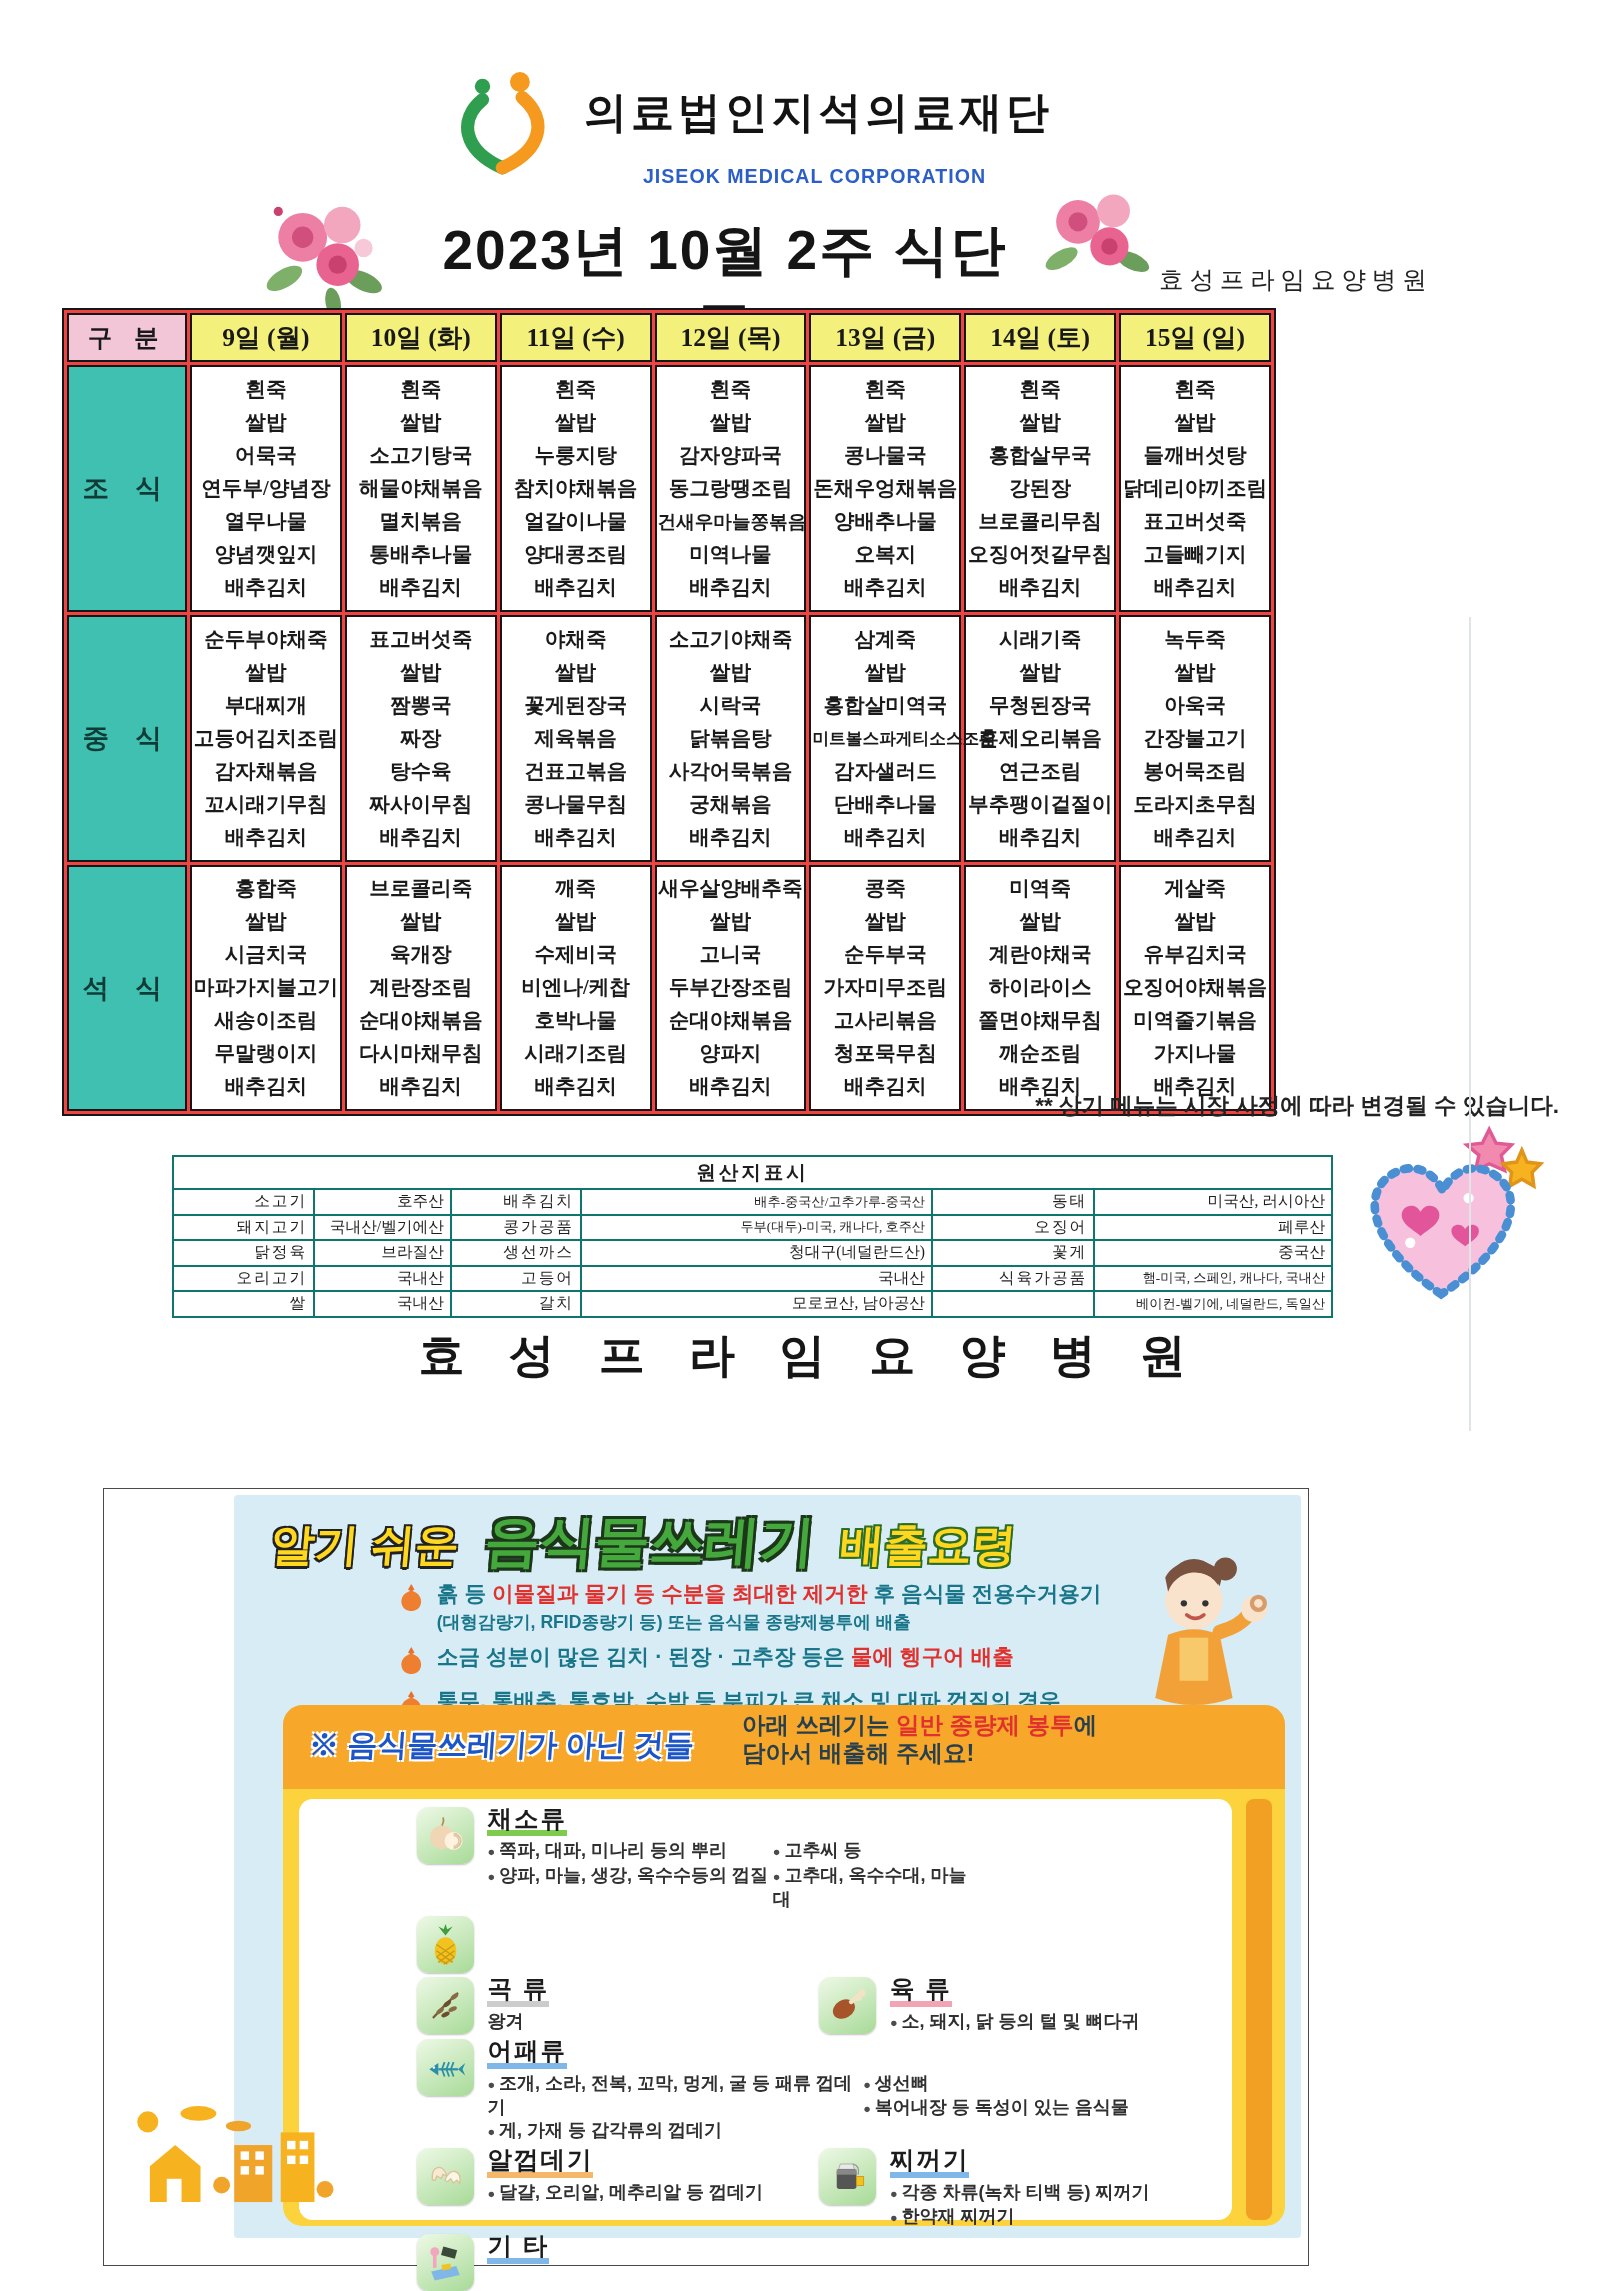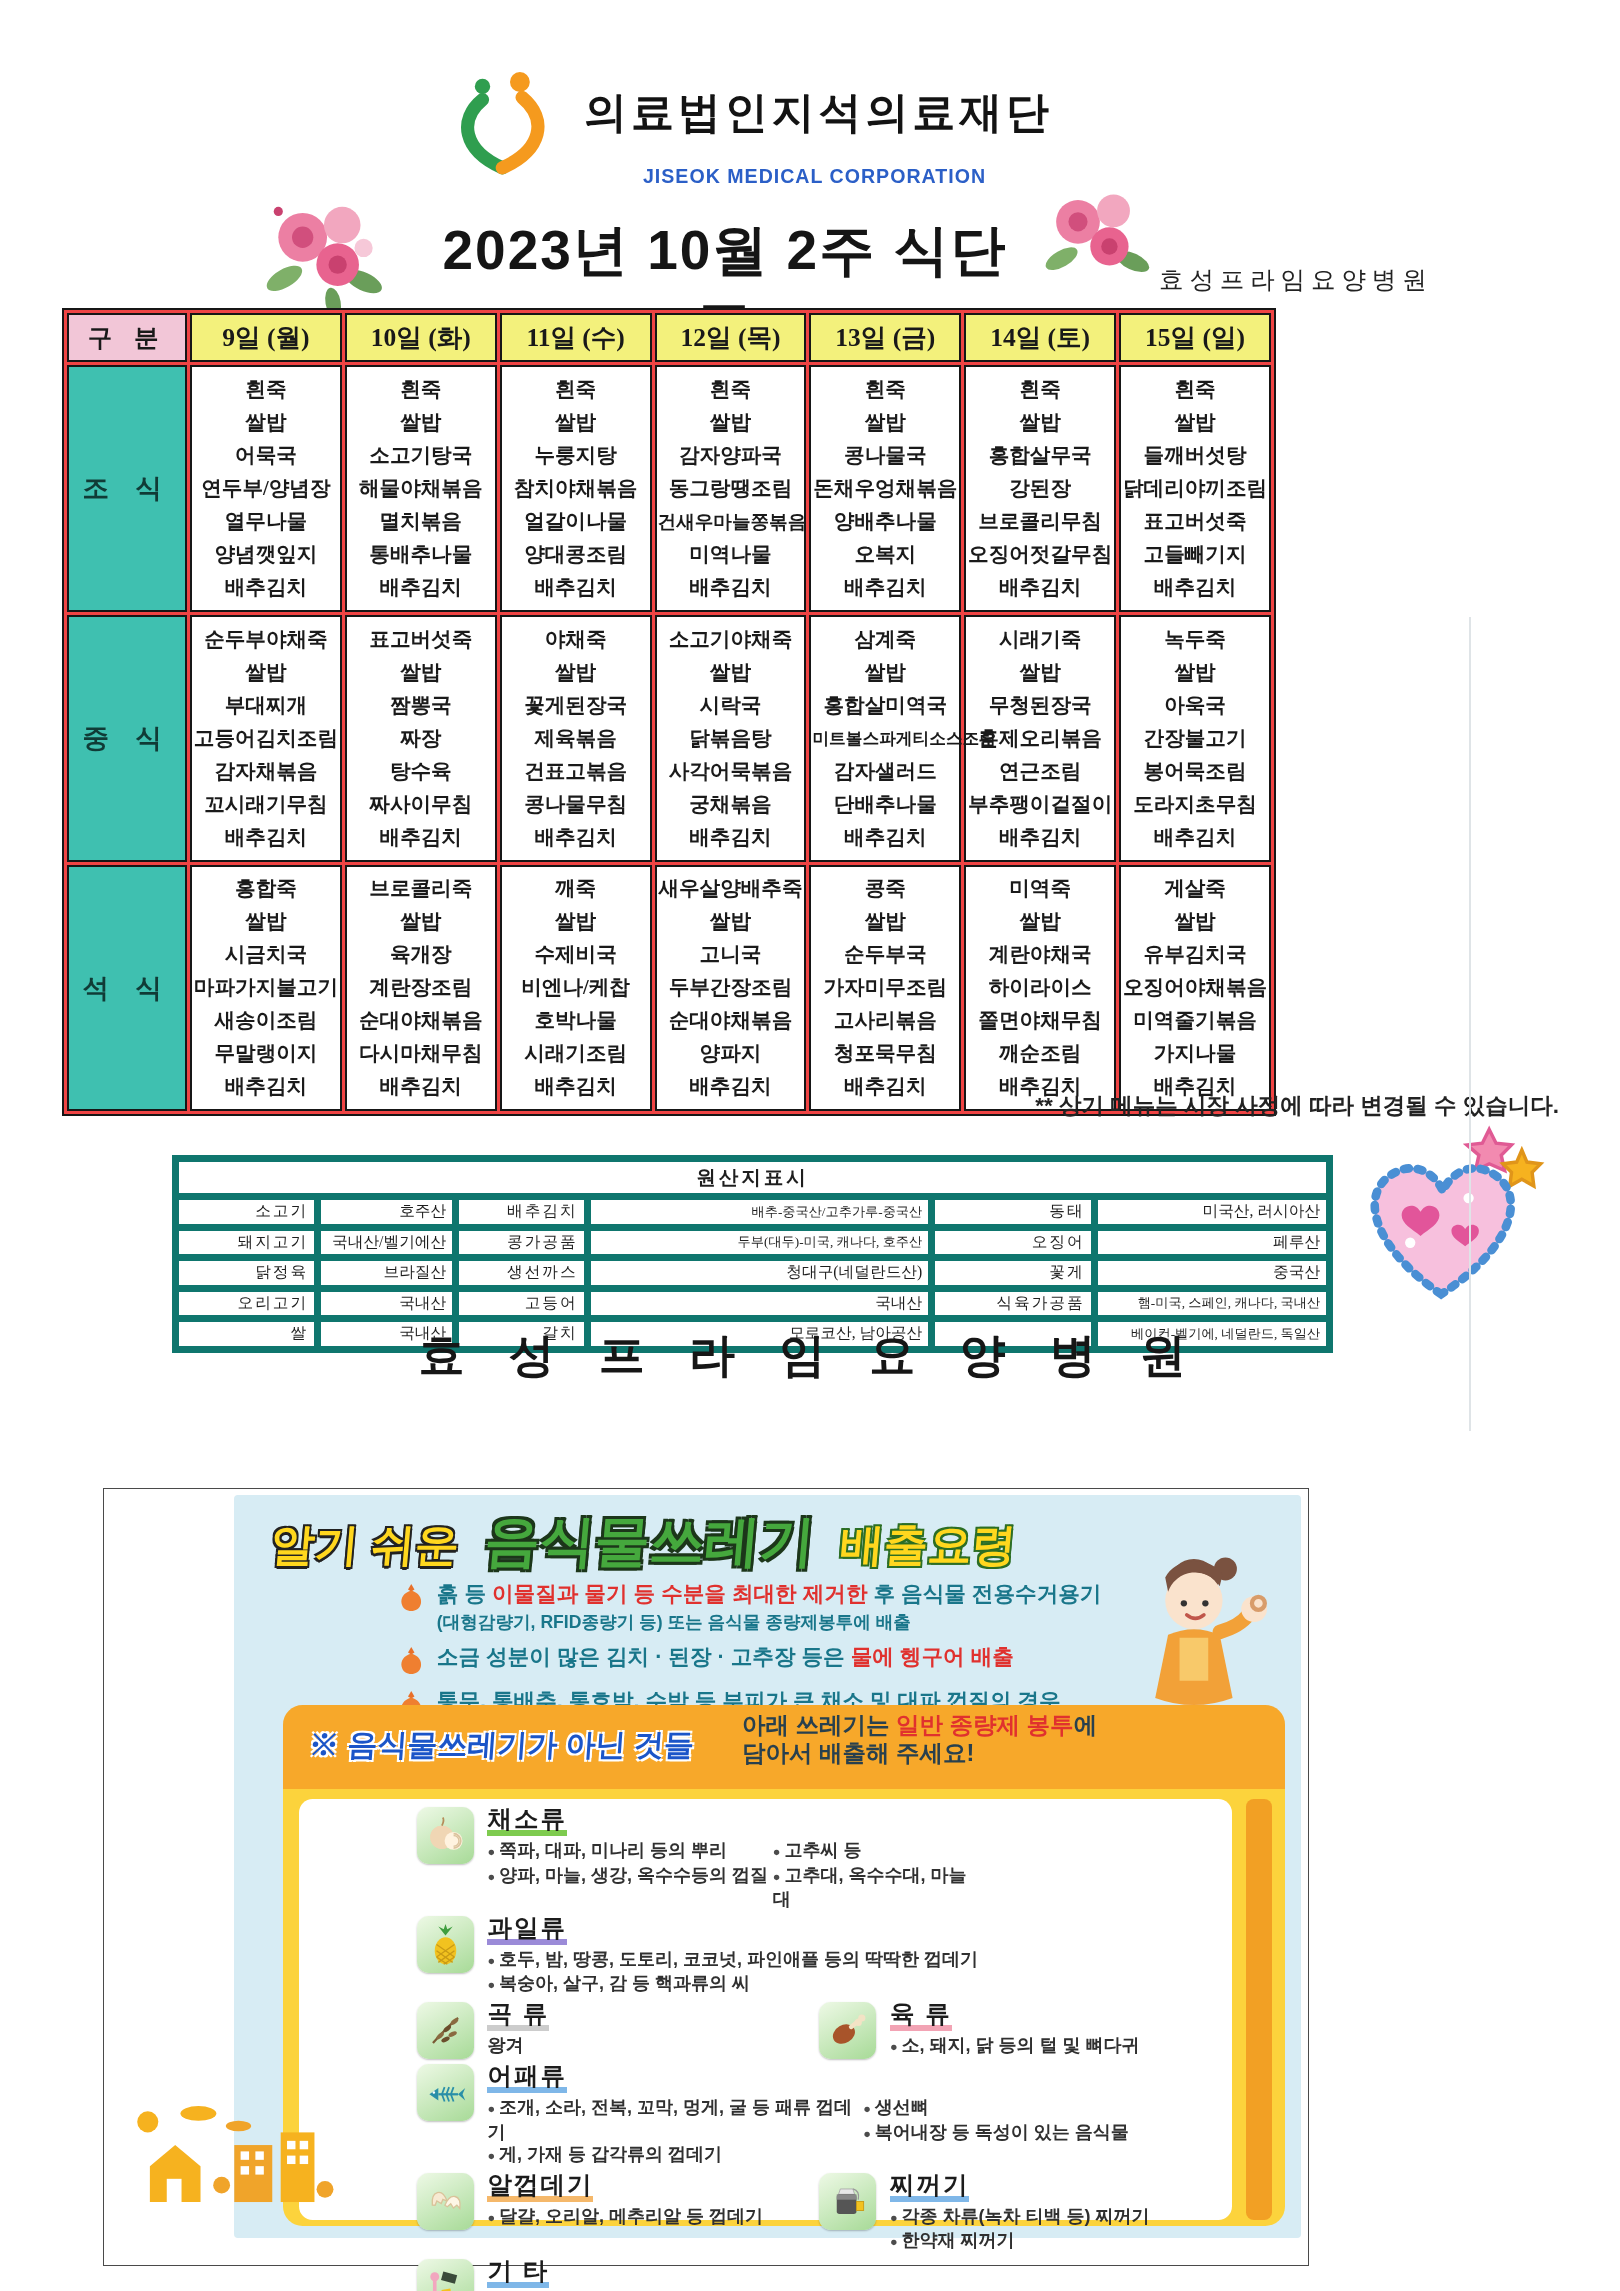--- a/index.html
+++ b/index.html
@@ -29,21 +29,21 @@
   .menu-table th.meal{background:#3fc0b0;font-size:26.5px;font-weight:700;letter-spacing:9.8px;color:#103b36;}
   .menu-table td.menu-cell{background:#fff;height:235px;vertical-align:middle;padding:3.9px 1px;}
   .menu-cell .mi{text-align:center;font-size:20.6px;font-weight:600;line-height:33px;
                  color:#1a1a1a;white-space:nowrap;}
 
   .note{position:absolute;top:1090px;right:61px;font-size:22.5px;font-weight:600;color:#222;}
 
   
   .origin-table{position:absolute;left:172px;top:1155px;width:1161px;border-collapse:collapse;
                 font-family:"Liberation Serif",serif;color:#1e1e1e;}
-  .origin-table th,.origin-table td{border:7px solid #0f766e;padding:0 5.9px;}
+  .origin-table th,.origin-table td{border:2px solid #0f766e;padding:0 5.9px;}
   .origin-table th.ot-title{height:31px;font-size:19.6px;font-weight:700;letter-spacing:2.9px;}
   .origin-table td{height:23.5px;font-size:15.7px;text-align:right;}
   .origin-table td.item{text-align:right;letter-spacing:2px;}
   .origin-table td.small{font-size:13.2px;}
 
   .heart-sticker{position:absolute;left:1345px;top:1119px;width:206px;height:196px;}
   .scan-line{position:absolute;left:1469px;top:617px;width:2px;height:814px;background:#dfe4e7;}
 
   .big-name{position:absolute;left:0;top:1325px;width:100%;text-align:center;font-size:46px;
             font-weight:800;letter-spacing:15.7px;color:#161616;}
@@ -523,26 +523,20 @@
           </div>
           <div class="cat-row">
             <div class="cat-block full">
               <div class="tile">
                 <svg viewBox="0 0 48 48" width="43">
                   <path d="M24 14 l-8 -10 l6 3 l2 -6 l2 6 l6 -3 z" fill="#3f9e3f"></path>
                   <ellipse cx="24" cy="31" rx="12" ry="15" fill="#f2c21f"></ellipse>
                   <path d="M14 24 l20 14 M14 31 l18 13 M14 38 l12 8 M34 24 l-20 14 M34 31 l-18 13 M34 38 l-12 8" stroke="#c99a14" stroke-width="1.5"></path>
                 </svg>
               </div>
-              <div><div class="cat-title" style="border-bottom-color: rgb(155, 139, 216);">과일류</div><div class="cat-cols">
-                  <div class="cat-col c0" style="flex: 1 1 0%;">
-                    <div class="cat-item"><span class="dot">●</span>호두, 밤, 땅콩, 도토리, 코코넛, 파인애플 등의 딱딱한 껍데기</div>
-                    <div class="cat-item"><span class="dot">●</span>복숭아, 살구, 감 등 핵과류의 씨</div>
-                  </div>
-                </div></div>
             </div>
           </div>
           <div class="cat-row">
             <div class="cat-block half">
               <div class="tile">
                 <svg viewBox="0 0 48 48" width="43">
                   <path d="M10 38 q14 -16 28 -28" stroke="#7a5a34" stroke-width="2.5" fill="none"></path>
                   <ellipse cx="18" cy="30" rx="5" ry="2.5" fill="#8a6a40" transform="rotate(-40 18 30)"></ellipse>
                   <ellipse cx="26" cy="22" rx="5" ry="2.5" fill="#6b4e2c" transform="rotate(-40 26 22)"></ellipse>
                   <ellipse cx="34" cy="14" rx="5" ry="2.5" fill="#8a6a40" transform="rotate(-40 34 14)"></ellipse>

